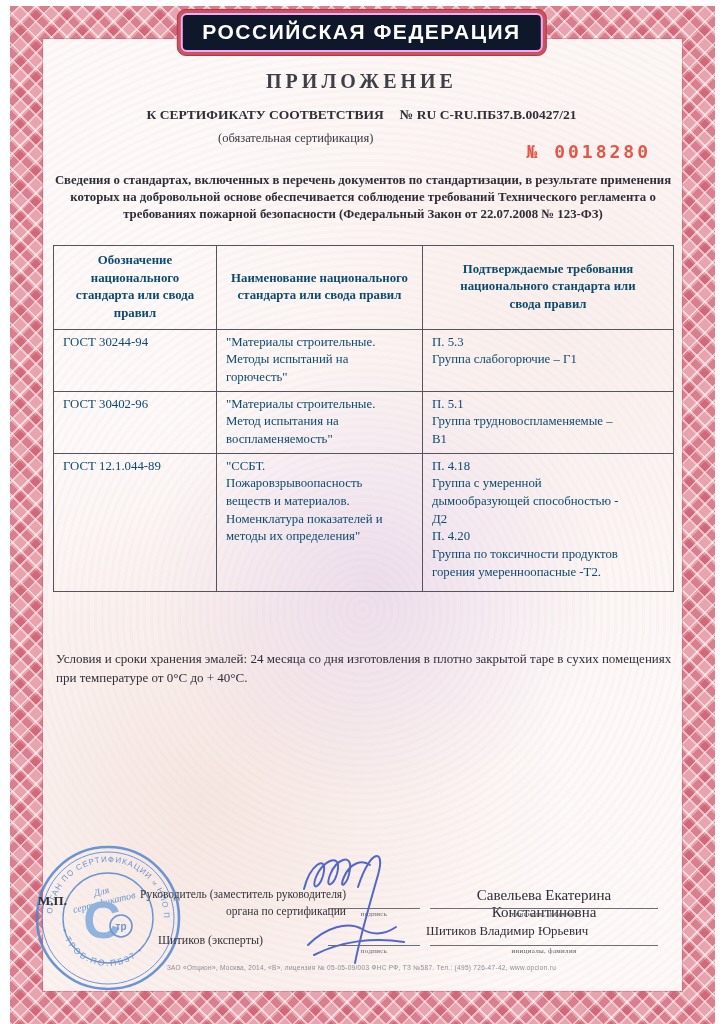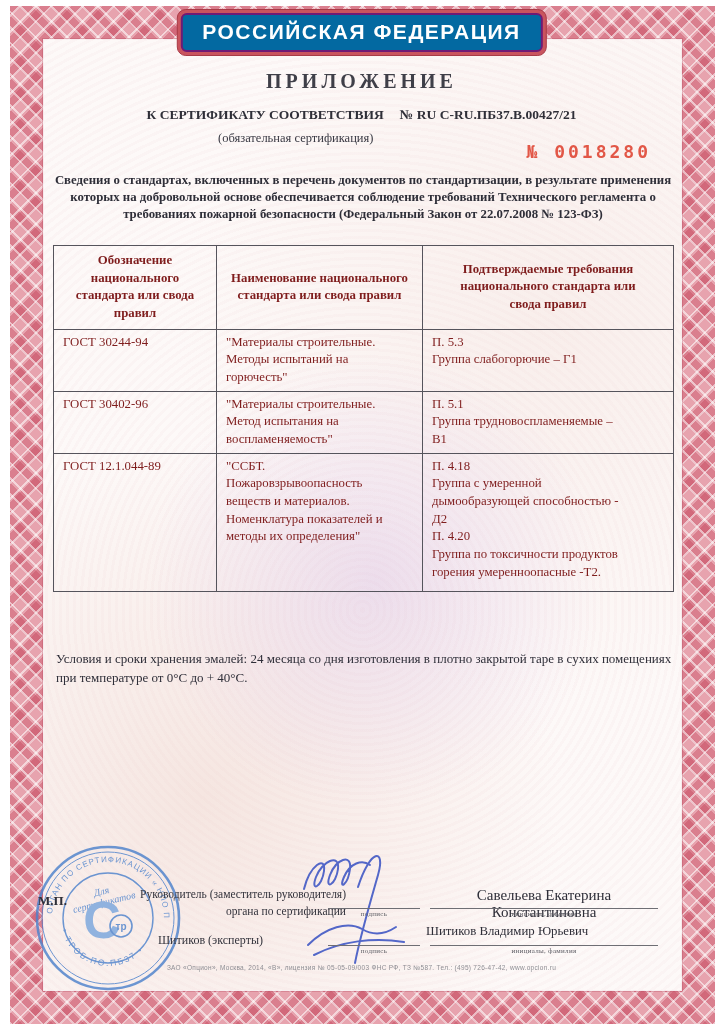--- a/index.html
+++ b/index.html
@@ -19,36 +19,36 @@
     background:
       radial-gradient(circle at 52% 57%, rgba(214,186,228,0.38) 0%, rgba(214,186,228,0) 36%),
       radial-gradient(circle at 25% 80%, rgba(236,206,196,0.45) 0%, transparent 40%),
       radial-gradient(circle at 80% 30%, rgba(242,222,216,0.40) 0%, transparent 45%),
       repeating-radial-gradient(circle at 50% 60%, rgba(219,160,172,0.055) 0 3px, transparent 3px 7px),
       #fdf9f8;}
   .abs{position:absolute;}
   
   .banner-outer{position:absolute;top:9px;left:50%;transform:translateX(-50%);
     background:#c9545e;border:1px solid #a93a46;border-radius:9px;padding:3px;}
-  .banner{border:2px solid #701a75;border-radius:6px;background:#0369a1;
+  .banner{border:2px solid #f0abfc;border-radius:6px;background:#0f172a;
     padding:5px 20px 6px;color:#ffffff;font-family:"Liberation Sans", sans-serif;
     font-weight:bold;font-size:21px;letter-spacing:1.5px;white-space:nowrap;}
   .doc-title{top:70px;left:0;width:100%;text-align:center;font-size:20px;font-weight:600;
     letter-spacing:4px;color:#3f3f48;}
   .cert-line{top:107px;left:0;width:100%;text-align:center;font-weight:bold;font-size:13.5px;
     color:#2f2f38;white-space:nowrap;}
   .cert-line .gap{display:inline-block;width:16px;}
   .cert-type{top:131px;left:218px;font-size:12.5px;color:#3a3a44;}
   .blank-num{top:141px;right:72px;font-size:18px;font-weight:bold;color:#e25747;
     letter-spacing:3px;font-family:"DejaVu Sans Mono", monospace;}
   .intro{top:172px;left:54px;width:618px;text-align:center;font-weight:bold;
     font-size:12.8px;line-height:1.33;color:#2e2e38;}
   
   table.std{position:absolute;left:53px;top:245px;width:532px;border-collapse:collapse;
-    font-size:12.8px;color:#7f1d1d;table-layout:fixed;}
+    font-size:12.8px;color:#0c4a6e;table-layout:fixed;}
   table.std th, table.std td{border:1.2px solid #55545c;padding:4px 9px;vertical-align:top;
     line-height:1.38;background:transparent;}
   table.std th{font-weight:bold;text-align:center;vertical-align:middle;padding:6px 8px;}
   .pre{white-space:pre-line;}
   .c1{width:163px;} .c2{width:206px;} .c3{width:251px;}
   .storage{top:650px;left:56px;width:618px;font-size:13px;line-height:1.45;color:#2e2e38;}
   
   .mp{top:893px;left:38px;font-weight:bold;font-size:13px;color:#2f2f38;}
   .role1{top:886px;left:102px;width:244px;text-align:right;font-size:11.5px;
     line-height:1.45;color:#33333c;}

